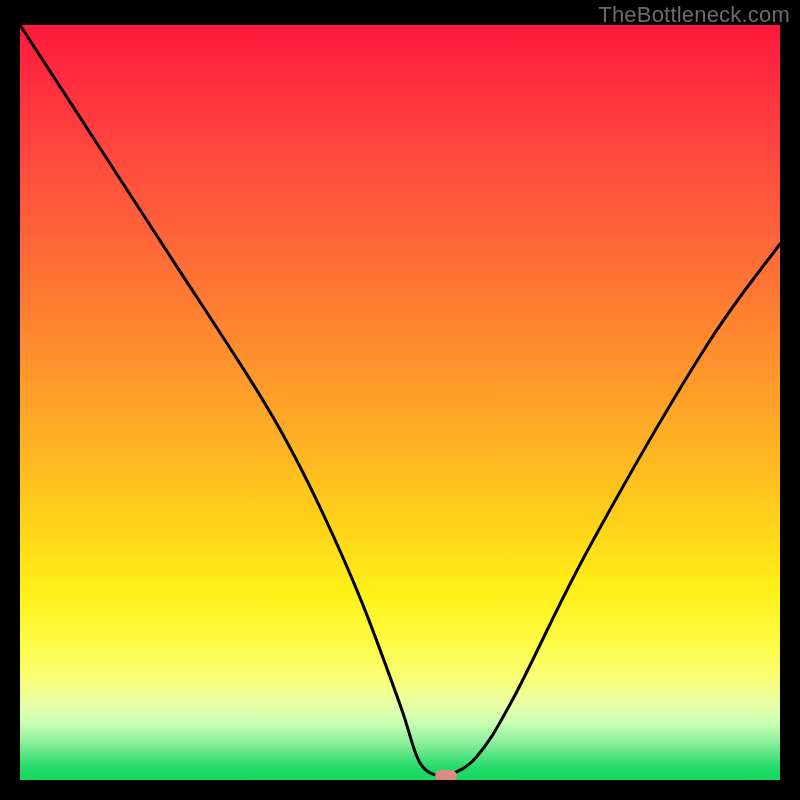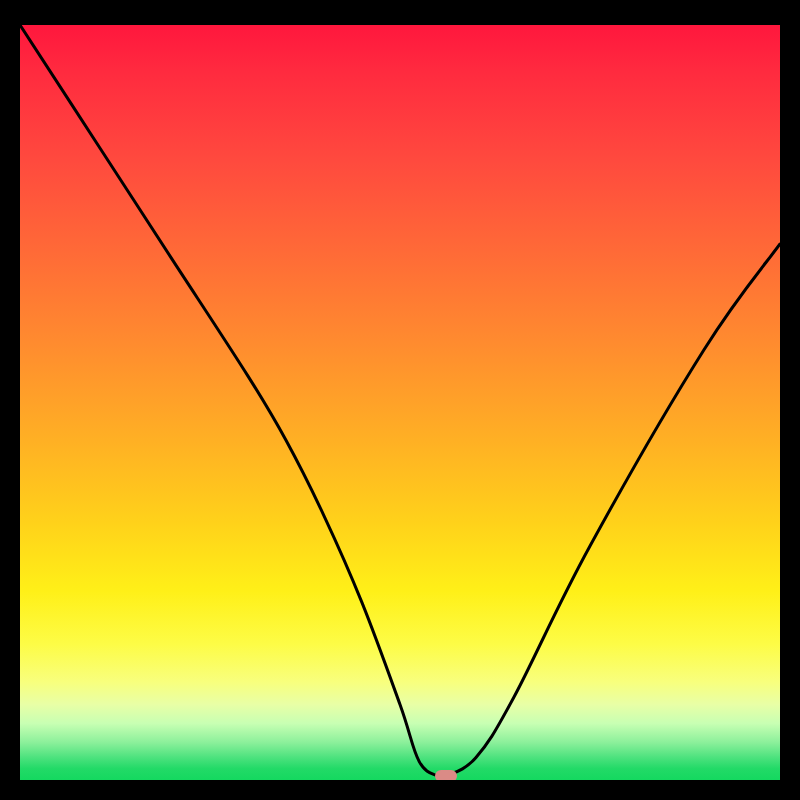--- a/index.html
+++ b/index.html
@@ -69,20 +69,21 @@
     background: #da8b86;
     border-radius: 6px;
     transform: translate(-50%, -50%);
     z-index: 5;
   }
 </style>
 </head>
 <body>
 
 <div class="frame">
+  <div class="watermark">TheBottleneck.com</div>
 
   <div class="plot-area">
     <div class="gradient"></div>
 
     <svg class="curve" viewBox="0 0 760 755" preserveAspectRatio="none">
       <path d="M 0.0 0.0 C 13.7 21.1, 48.6 74.9, 76.0 117.0 C 103.4 159.2, 124.6 191.9, 152.0 234.1 C 179.4 276.2, 207.5 318.5, 228.0 351.1 C 248.5 383.7, 252.3 390.1, 266.0 415.3 C 279.7 440.4, 290.3 461.5, 304.0 490.8 C 317.7 520.0, 328.3 543.6, 342.0 577.6 C 355.7 611.6, 369.7 651.0, 380.0 679.5 C 390.3 708.0, 392.2 723.2, 399.0 736.1 C 405.8 749.0, 413.2 748.5, 418.0 751.2 C 422.8 753.9, 418.8 754.6, 425.6 751.2 C 432.4 747.8, 443.7 746.6, 456.0 732.4 C 468.3 718.1, 473.5 710.0, 494.0 672.0 C 514.5 633.9, 535.8 583.5, 570.0 521.0 C 604.2 458.4, 649.8 379.0, 684.0 324.7 C 718.2 270.3, 746.3 238.0, 760.0 219.0" fill="none" stroke="#000" stroke-width="3" stroke-linecap="round" stroke-linejoin="round"></path>
     </svg>
 
     <div class="marker" style="left: 425.6px; top: 751.225px; background: rgb(218, 139, 134);"></div>
   </div>

